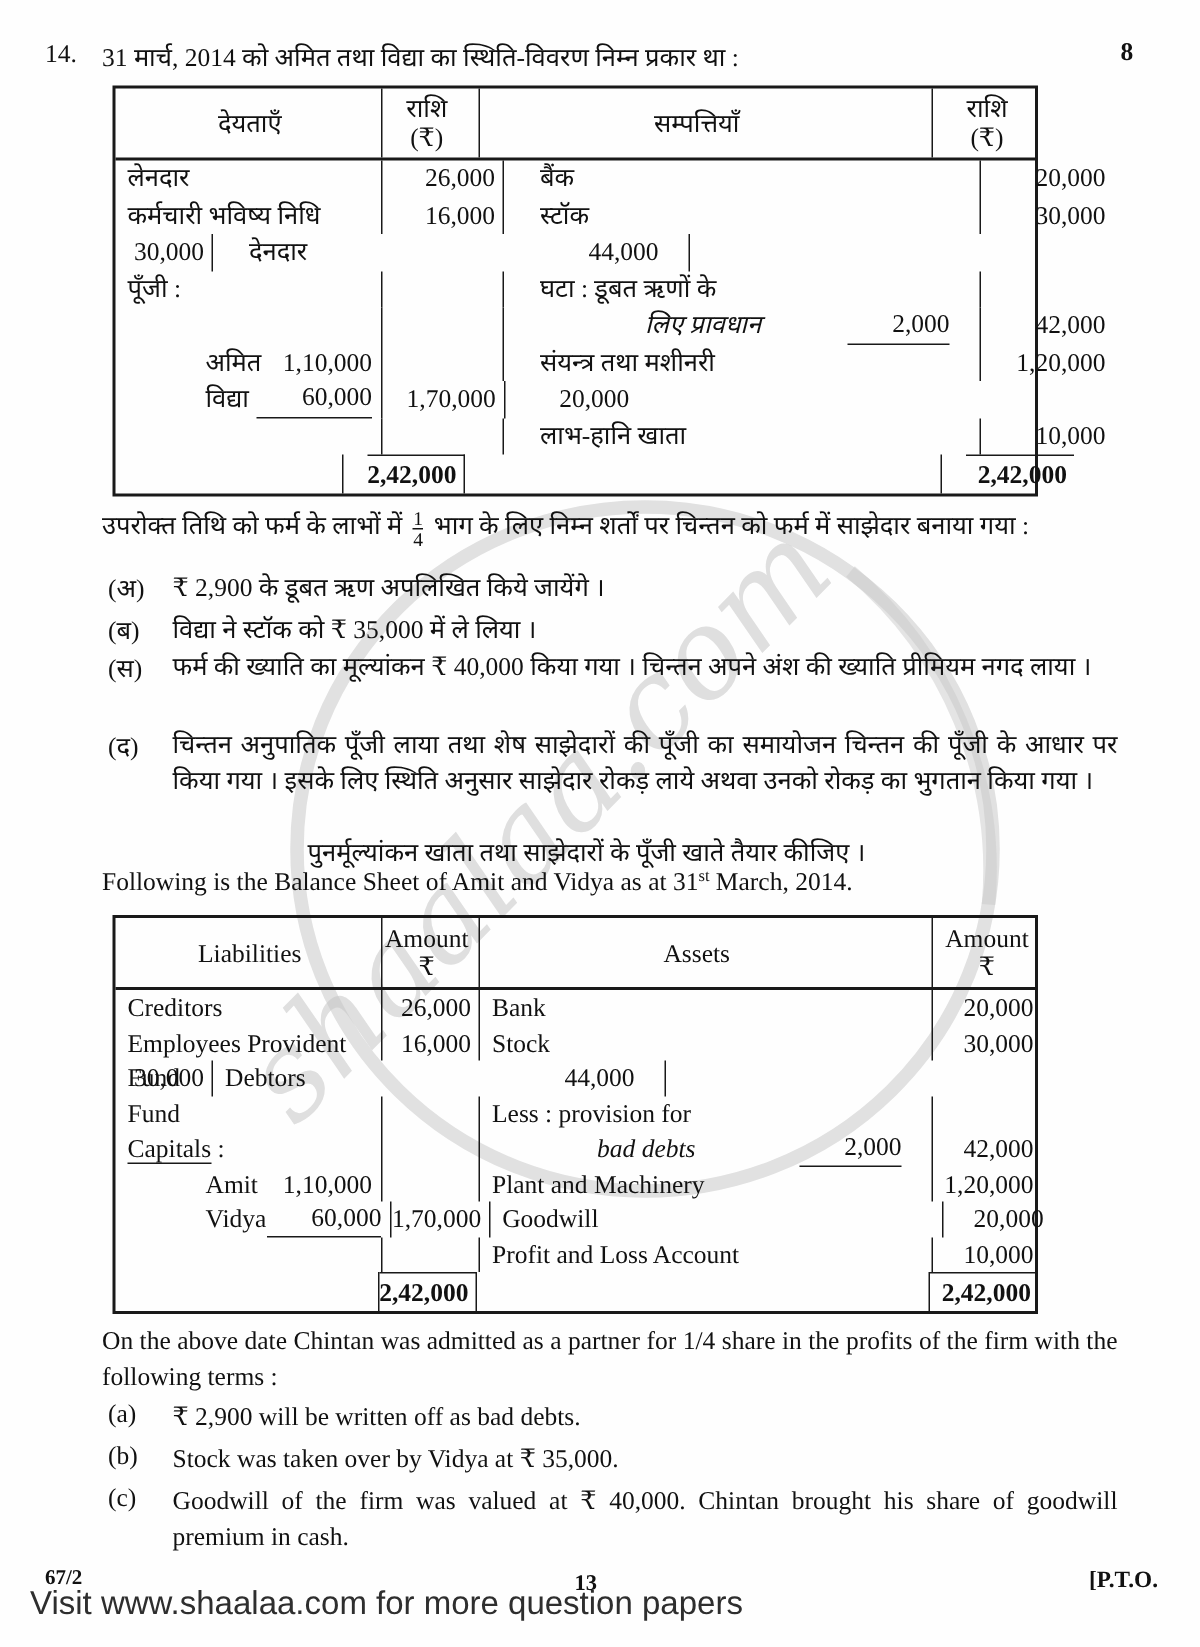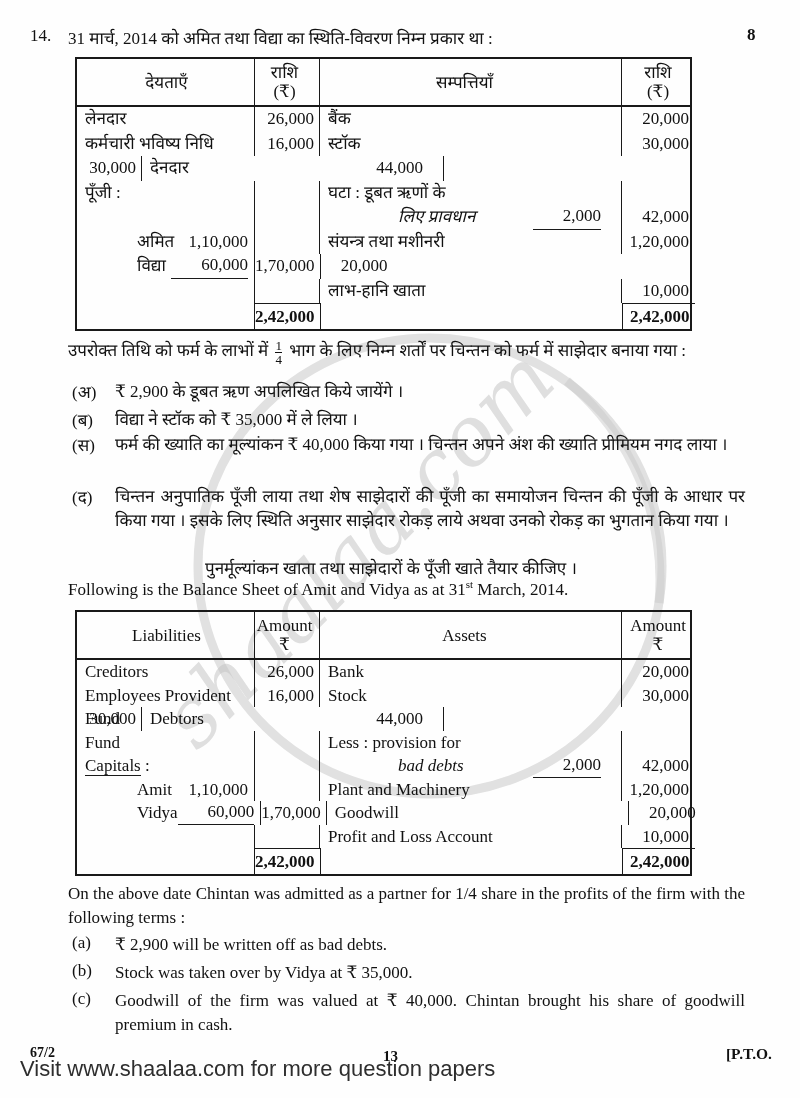--- a/index.html
+++ b/index.html
@@ -13,34 +13,34 @@
   .nowrap{white-space:nowrap;}
   .b{font-weight:bold;}
   
   .wm{position:absolute;left:0;top:0;z-index:0;pointer-events:none;}
   .content{position:absolute;left:0;top:0;width:800px;height:1098px;z-index:1;}
   
   .bs-table{position:absolute;left:75px;width:617px;border:2px solid #191919;box-sizing:border-box;background:transparent;}
   .thead{display:flex;border-bottom:2px solid #191919;height:46px;font-weight:normal;}
   .thead .hc{display:flex;flex-direction:column;align-items:center;justify-content:center;line-height:19px;box-sizing:border-box;}
   .tr{display:flex;}
-  .t-hi .tr{height:24.5px;line-height:24.5px;}
+  .t-hi .tr{height:24.5px;line-height:24.5px;gap:16px;}
   .t-en .tr{height:23.5px;line-height:23.5px;}
   .td{box-sizing:border-box;overflow:visible;}
   .c1{flex:0 0 178px;border-right:1.5px solid #191919;display:flex;justify-content:space-between;padding:0 6px 0 8px;}
   .c2{flex:0 0 65px;border-right:1.5px solid #191919;text-align:right;padding-right:5px;}
   .c3{flex:0 0 302px;border-right:1.5px solid #191919;display:flex;justify-content:space-between;padding:0 20px 0 8px;}
   .c4{flex:0 0 72px;text-align:right;padding-right:5px;}
   .nm.ind1{margin-left:52px;}
   .nm.ind3{margin-left:70px;font-style:italic;}
   .sub{text-align:right;}
   .ul{border-bottom:1.5px solid #191919;padding-left:30px;display:inline-block;line-height:21px;}
   .wu{border-bottom:1.5px solid #191919;}
   .total .c2,.total .c4{border-top:1.6px solid #191919;font-weight:bold;}
-  .t-hi .total,.t-en .total{height:26px;line-height:25px;}
+  .t-hi .total,.t-en .total{height:26px;line-height:25px;justify-content:center;}
   
   .frac{display:inline-block;vertical-align:-8px;text-align:center;font-size:13px;line-height:1.0;margin:0 3px;}
   .frac .num{display:block;}
   .frac .den{display:block;border-top:1.2px solid #111;}
   sup{font-size:11px;}
   
   .item{position:absolute;left:72px;width:673px;text-align:justify;}
   .item .lbl{position:absolute;left:0;top:0;}
   .item .txt{display:block;margin-left:43px;line-height:24px;}
   .para{line-height:24px;text-align:justify;}

